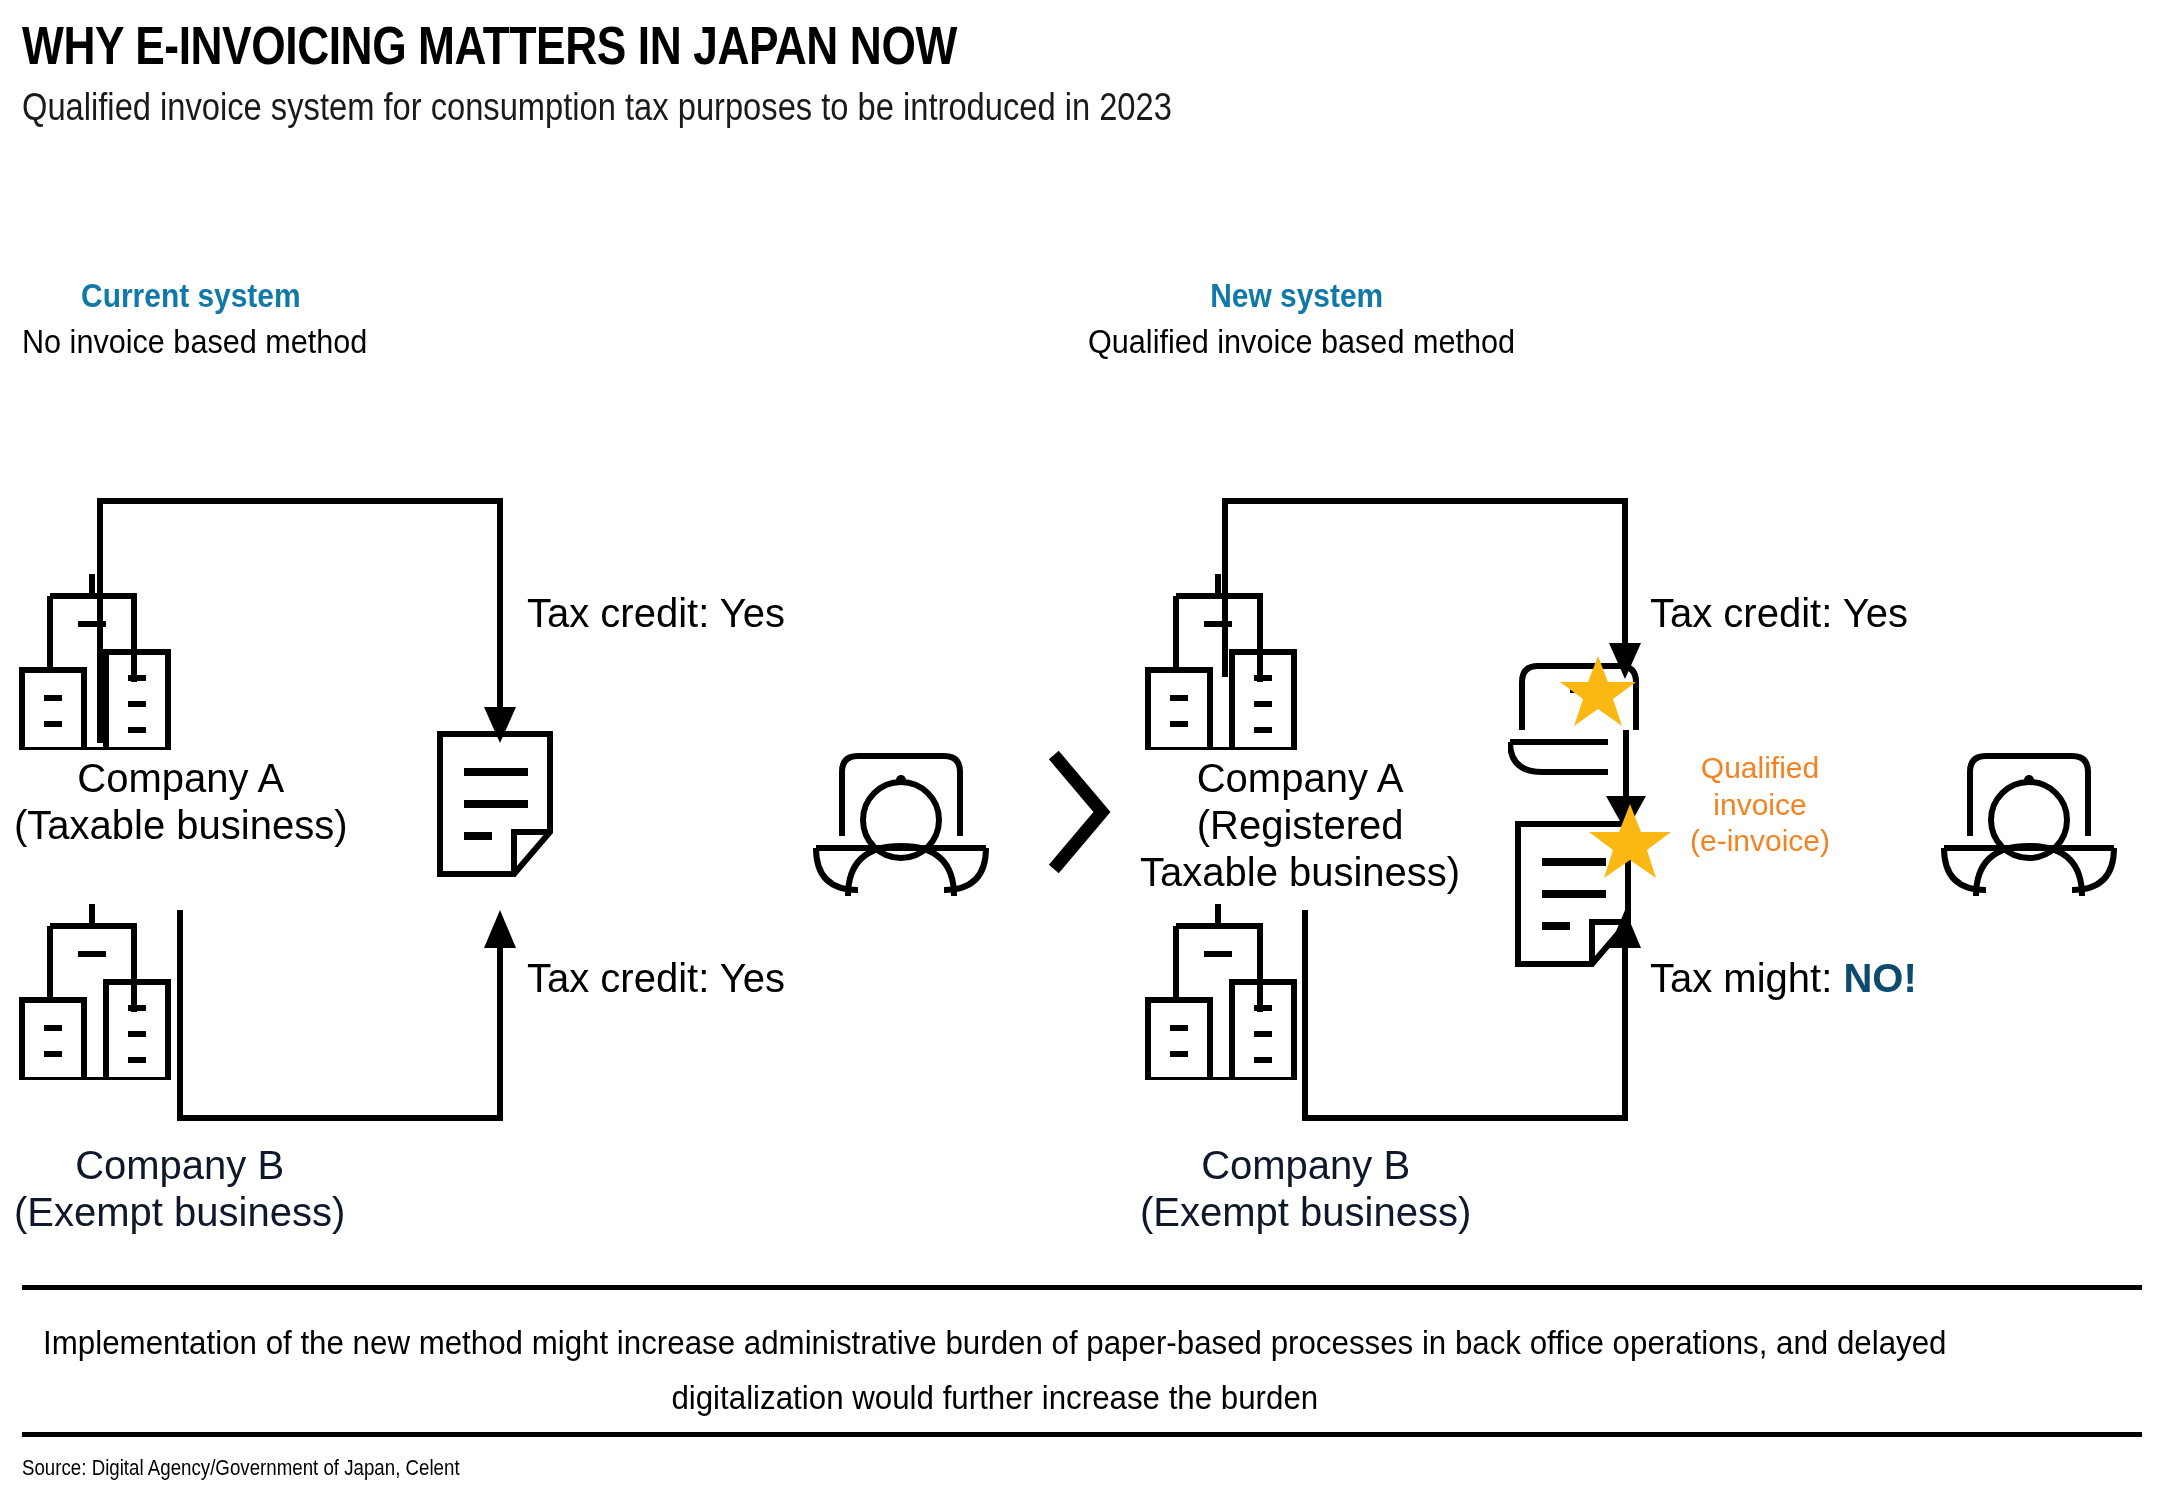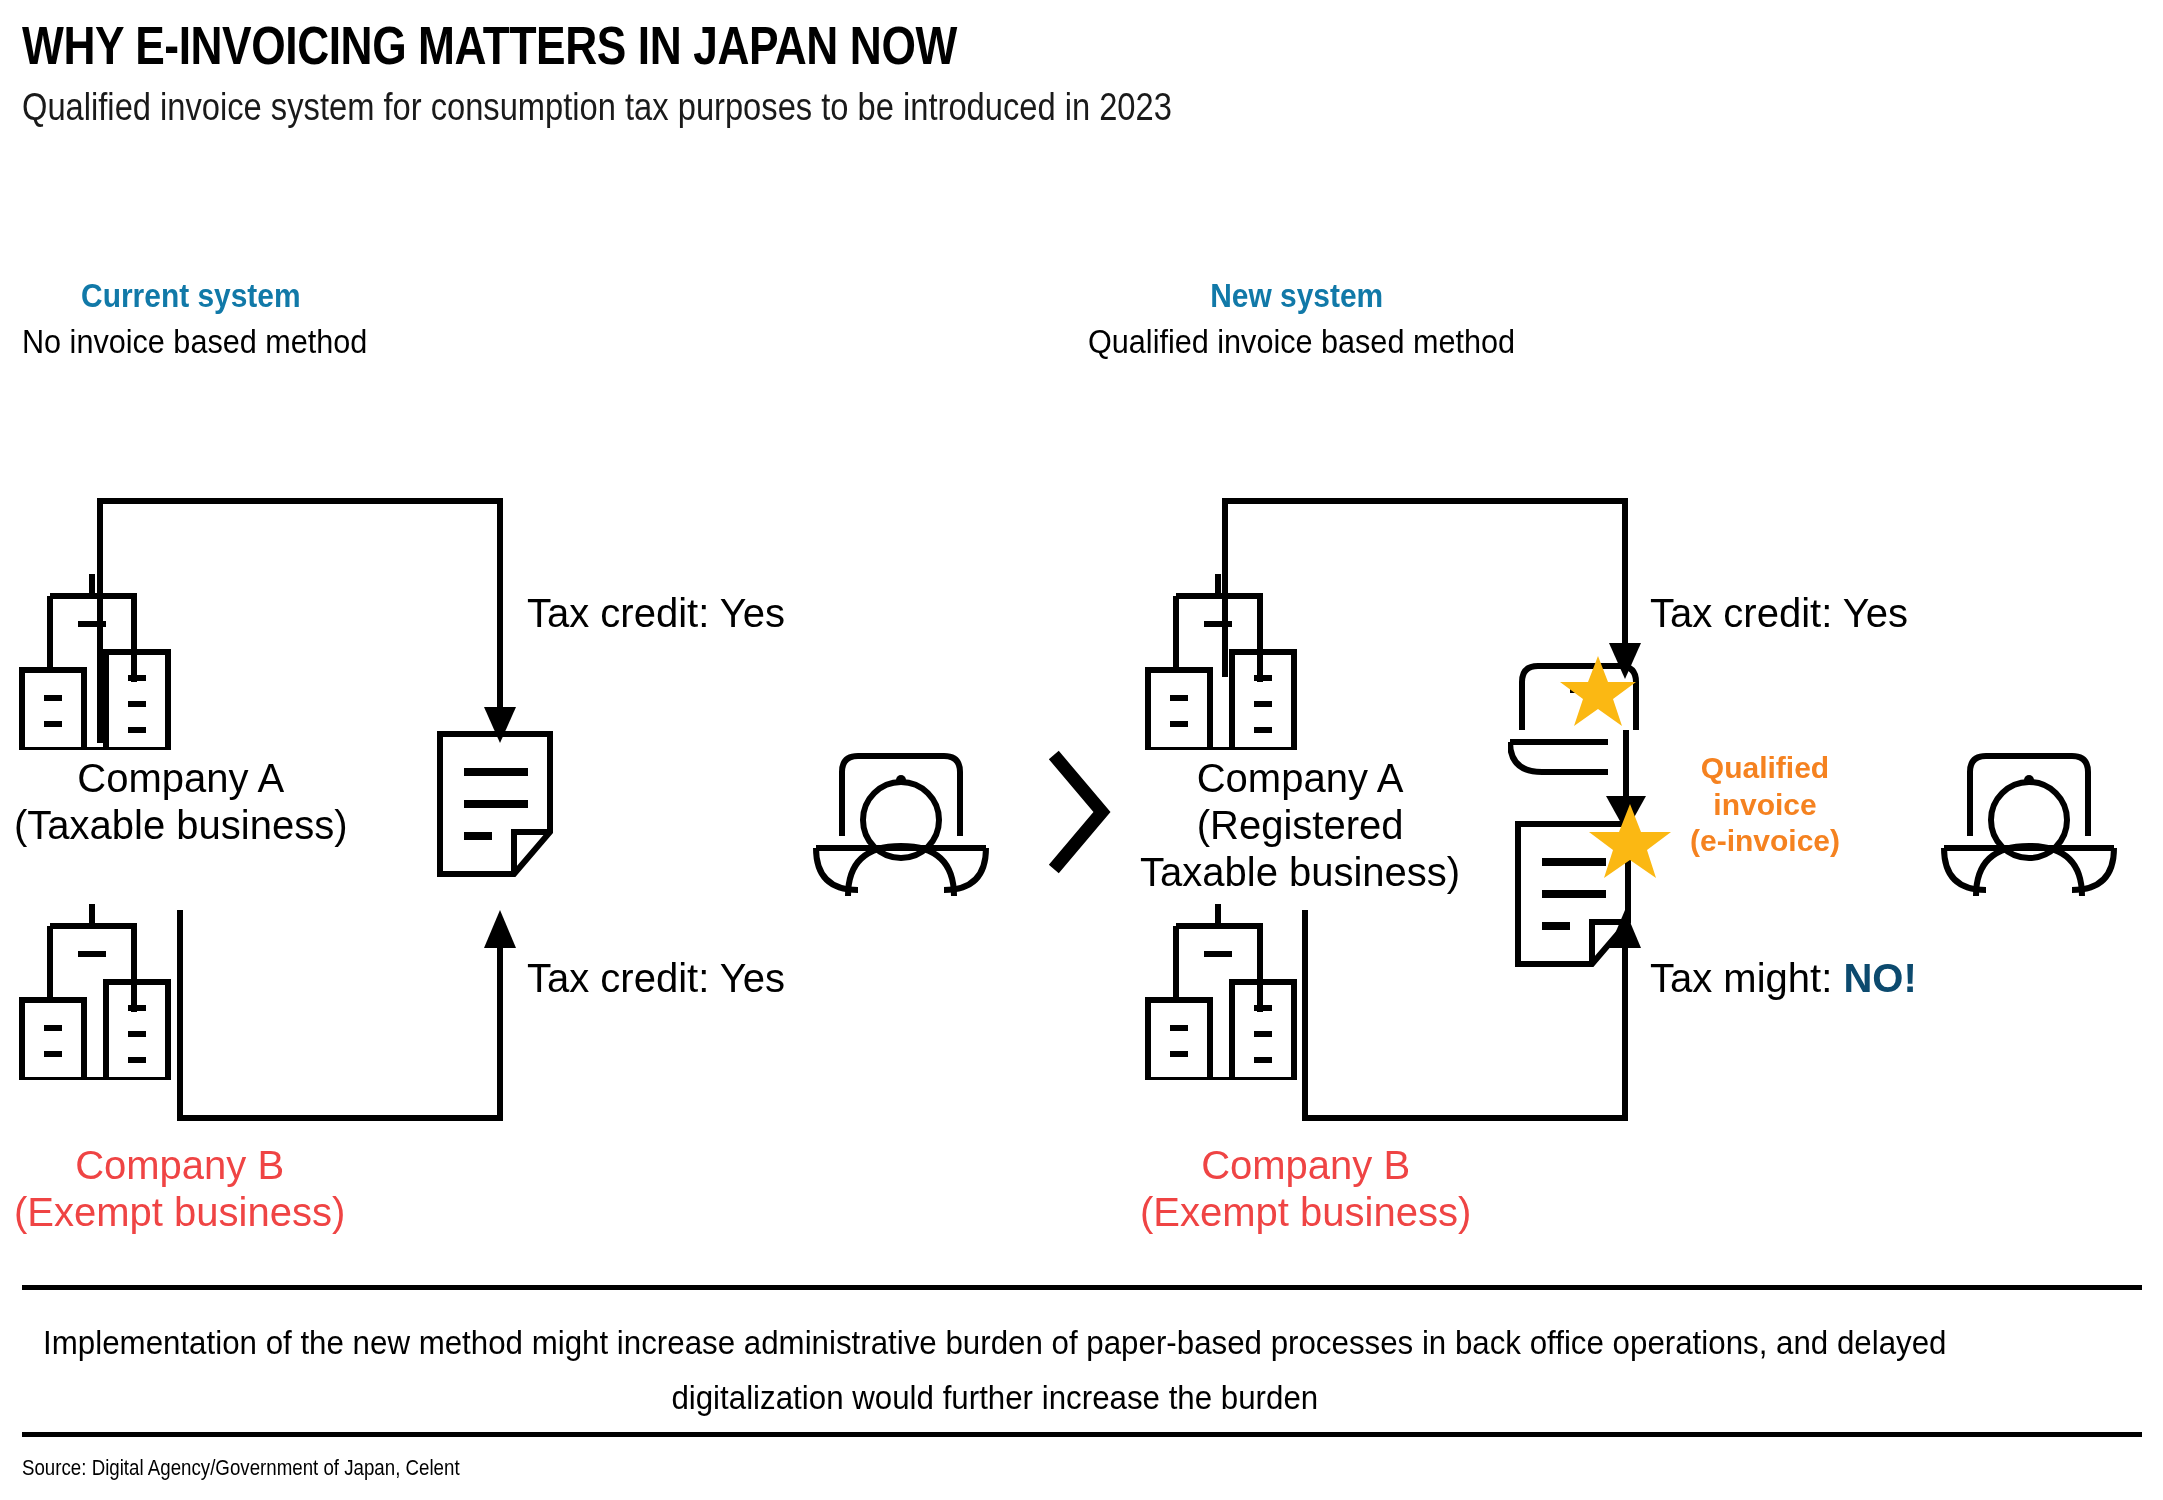--- a/index.html
+++ b/index.html
@@ -74,27 +74,27 @@
 
   
   .abs { position: absolute; }
   .lbl {
     position: absolute;
     font-size: 40px;
     line-height: 1.18;
     white-space: pre;
     color: #000;
   }
-  .lbl.orange { color: #ef4444; }
+  .lbl.orange { color: #0f172a; }
   .no-strong { color: #0c4a6e; font-weight: 700; }
 
   .callout {
     position: absolute;
     font-size: 30px;
-    font-weight: 700;
+    font-weight: 400;
     line-height: 1.22;
     color: #F58220;
     white-space: pre;
   }
 
   
   .rule {
     position: absolute;
     left: 22px;
     width: 2120px;

